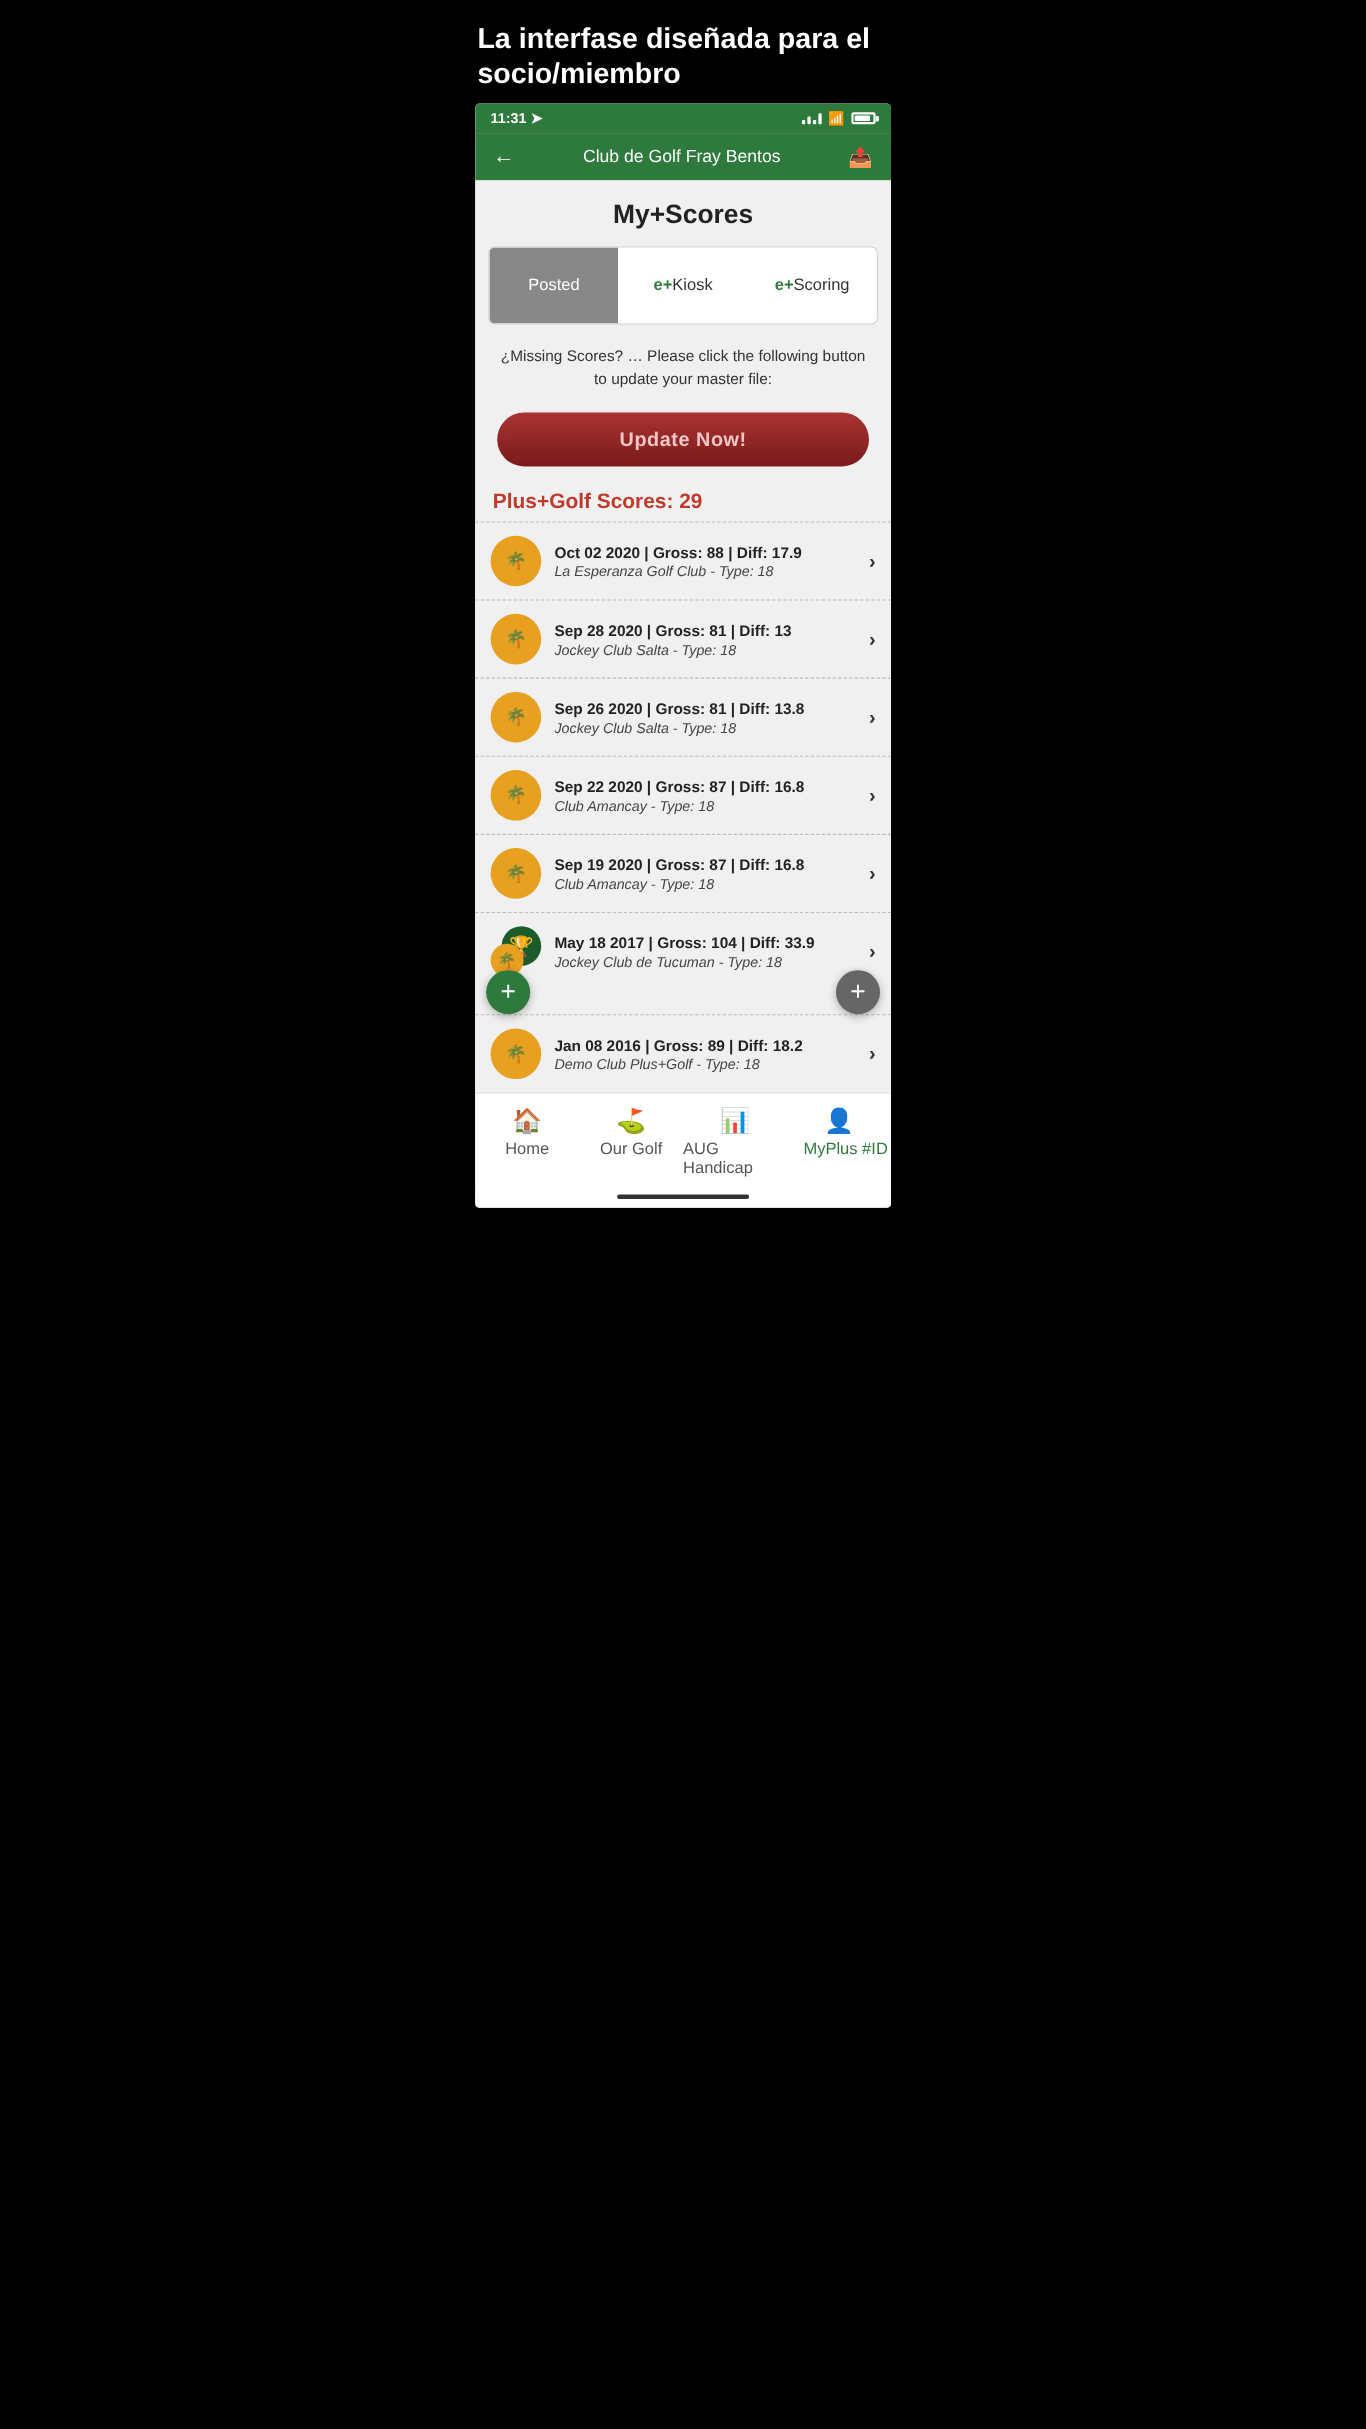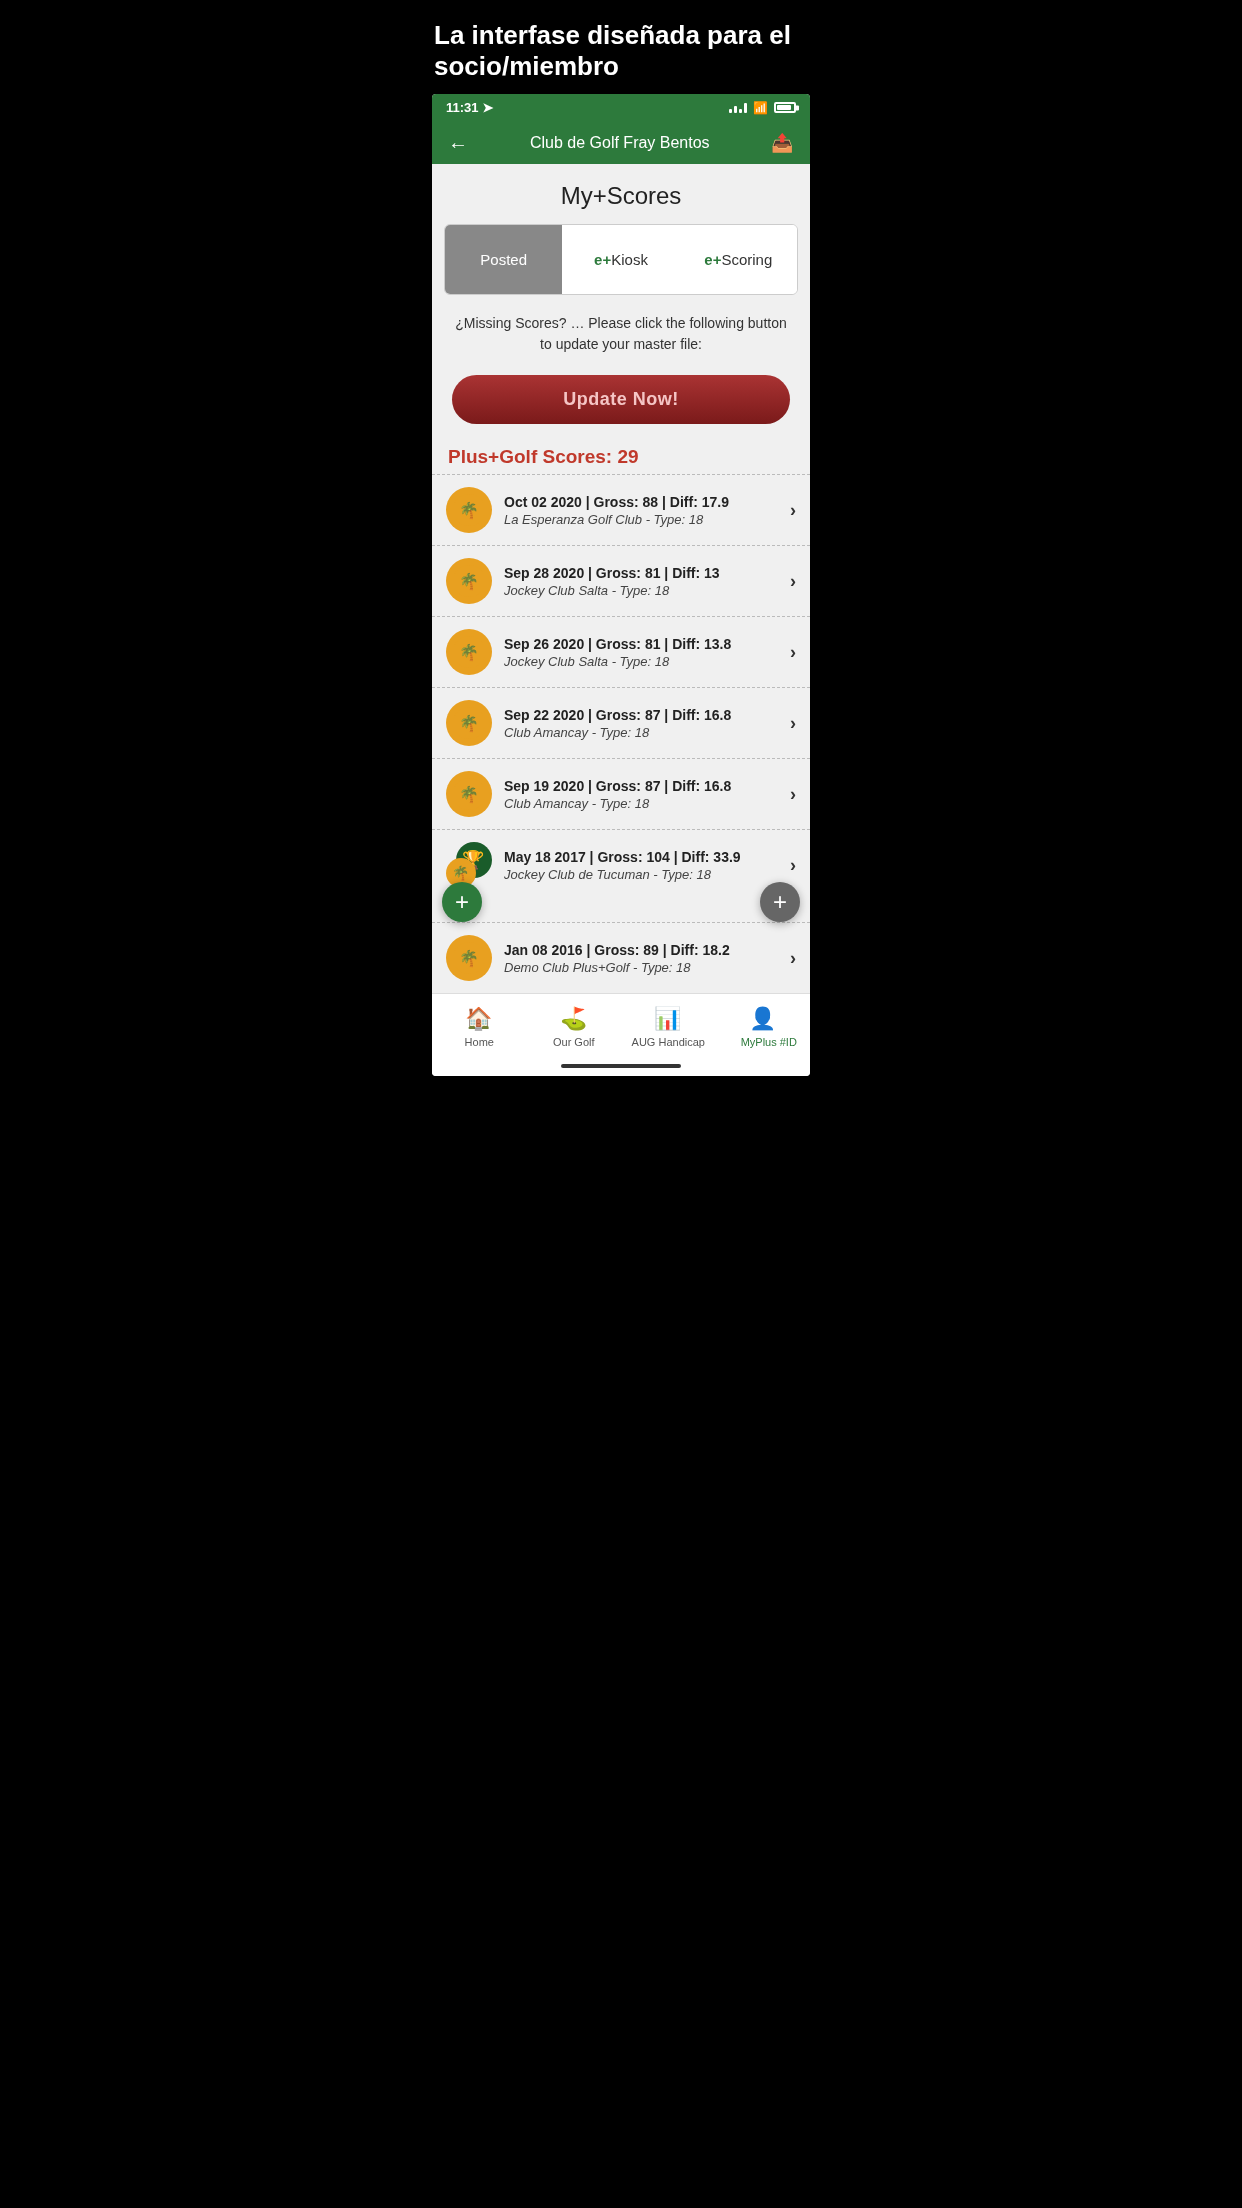--- a/index.html
+++ b/index.html
@@ -104,21 +104,21 @@
     .nav-title { font-size: 16px; font-weight: 500; }
     .nav-icon { font-size: 18px; }
     
     .main-content {
       background: #f0f0f0;
       padding: 0;
     }
     .section-title {
       text-align: center;
       font-size: 24px;
-      font-weight: 400;
+      font-weight: 700;
       padding: 18px 0 14px;
       color: #222;
     }
     
     .tabs {
       display: flex;
       margin: 0 12px 10px;
       border: 1px solid #ccc;
       border-radius: 6px;
       overflow: hidden;
@@ -271,21 +271,21 @@
       padding: 4px 0;
     }
     .bottom-nav-item .nav-icon-img {
       font-size: 22px;
       color: #555;
     }
     .bottom-nav-item.active .nav-icon-img {
       color: #2d7a3c;
     }
     .bottom-nav-label {
-      font-size: 11px;
+      font-size: 15px;
       color: #555;
     }
     .bottom-nav-item.active .bottom-nav-label {
       color: #2d7a3c;
       padding-left: 12px;
     }
     .home-indicator {
       background: #fff;
       height: 20px;
       display: flex;

